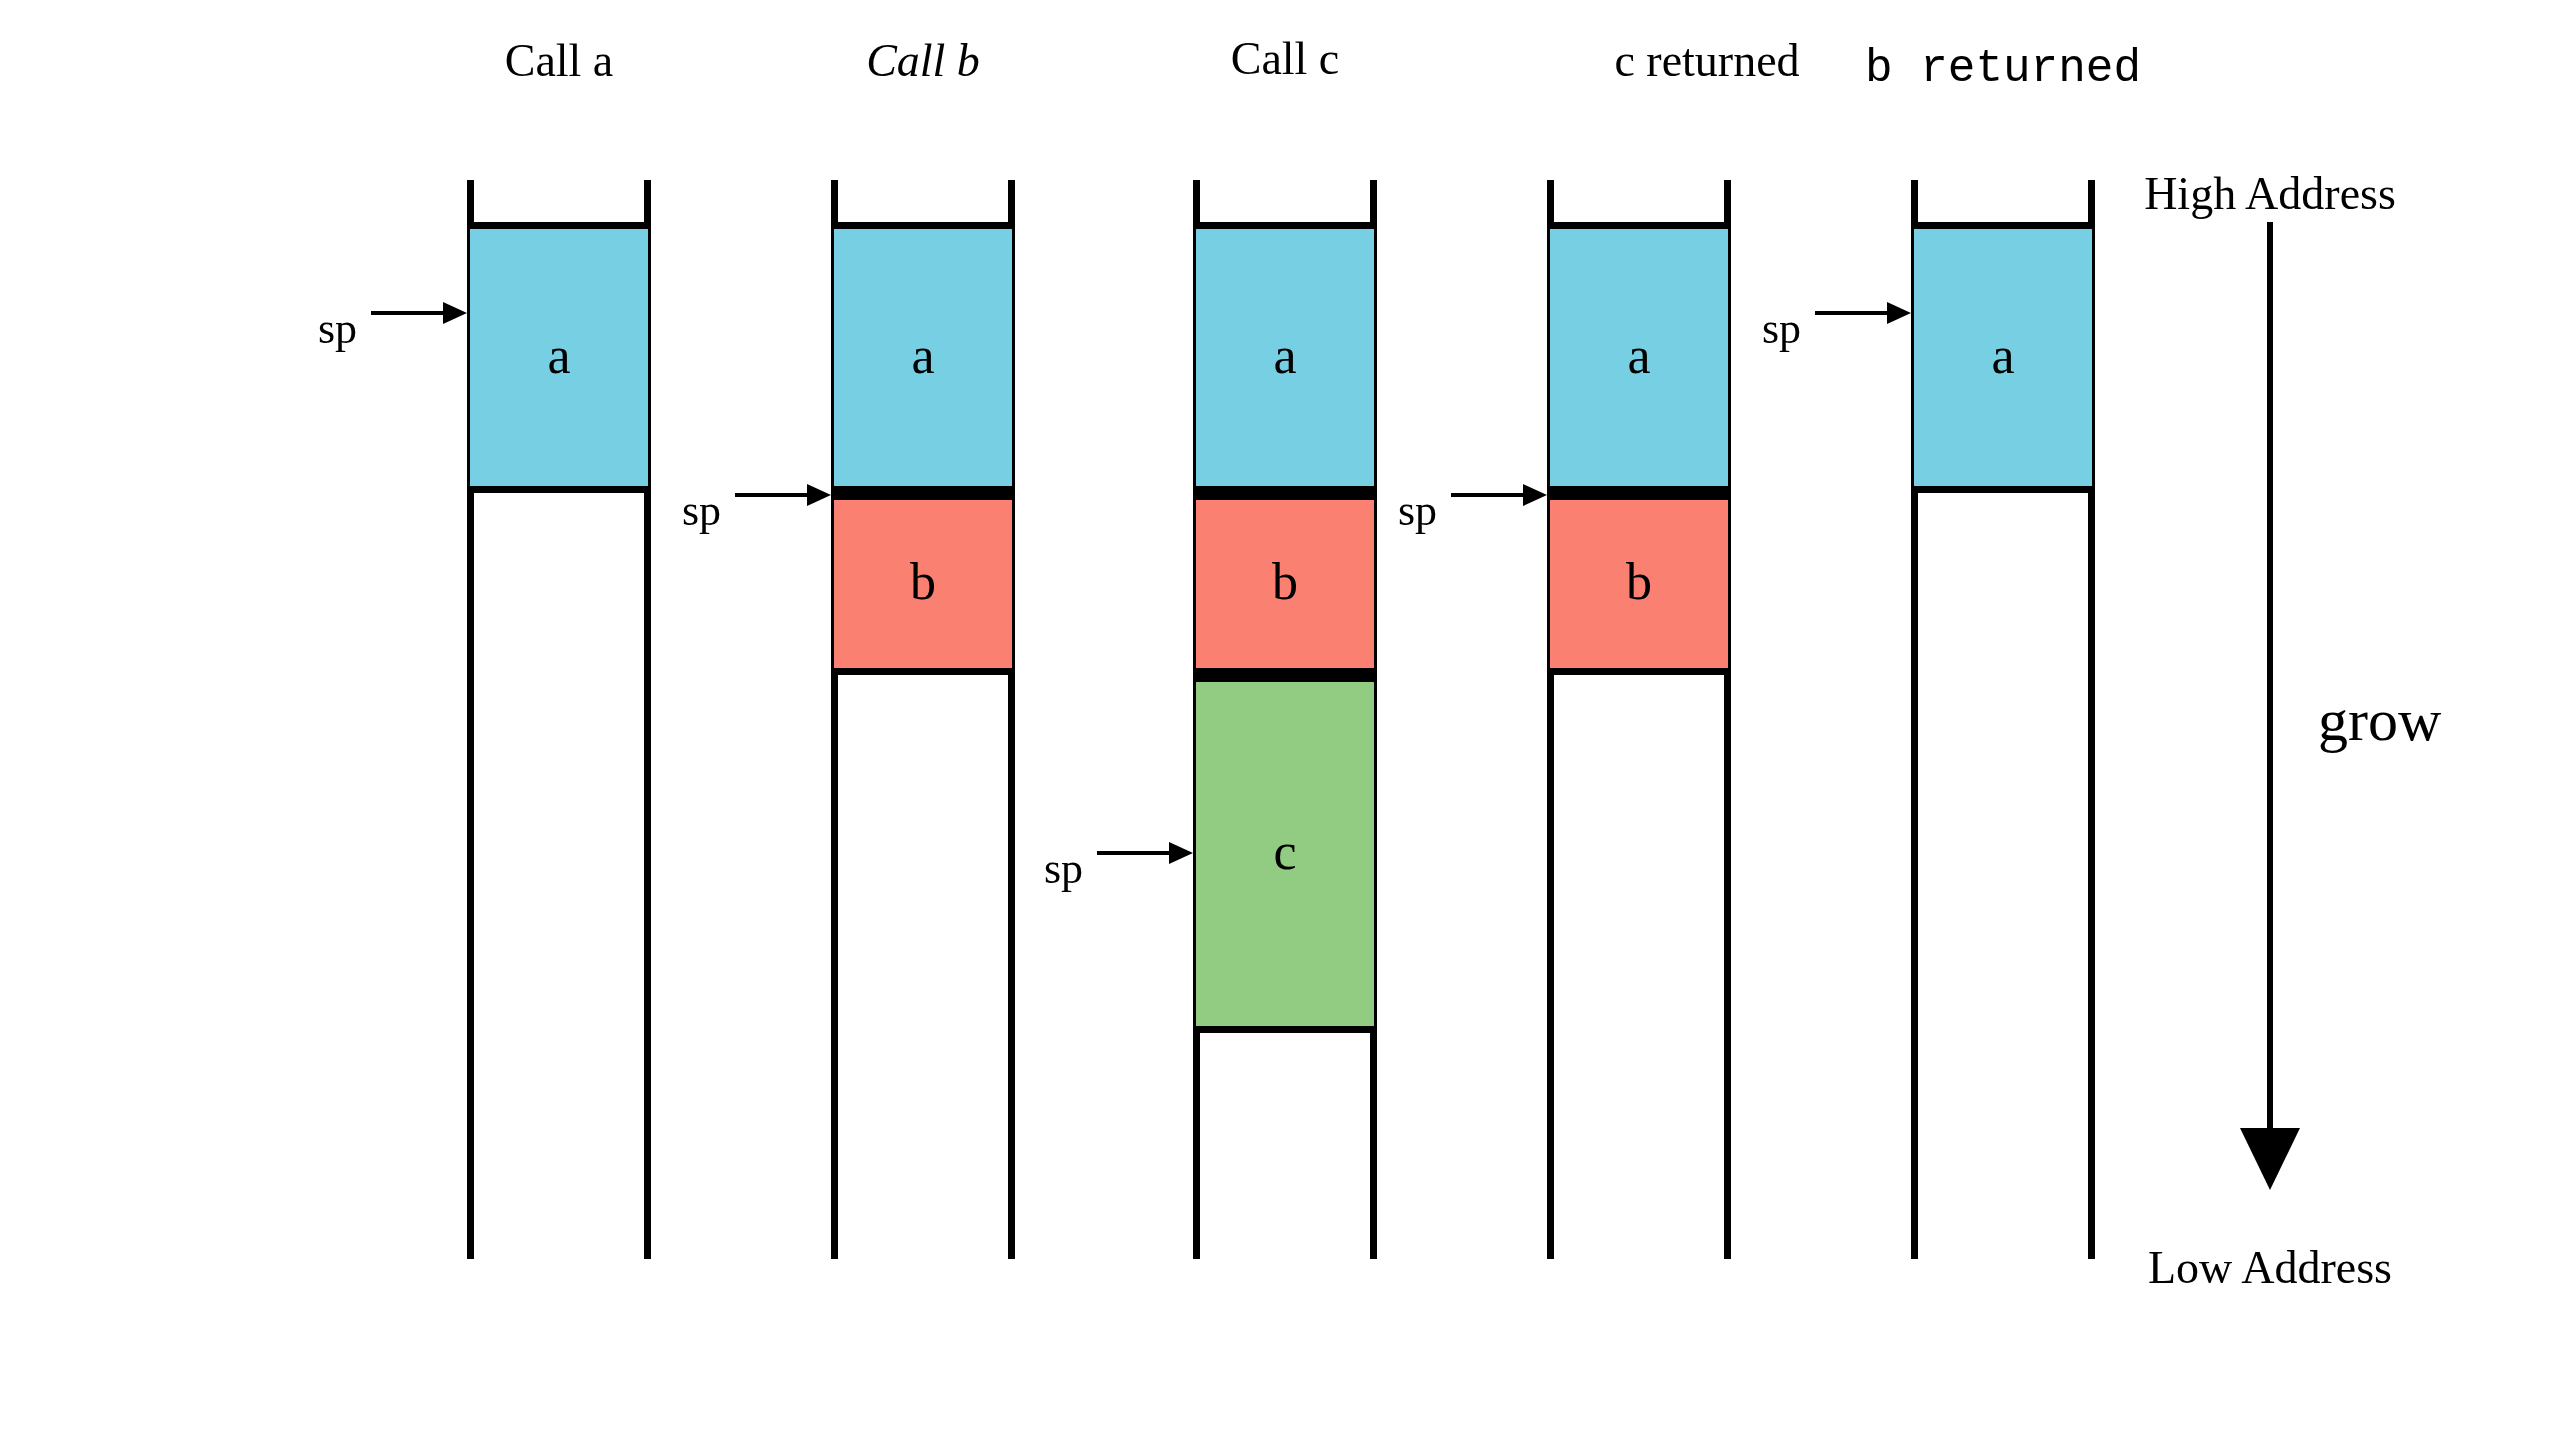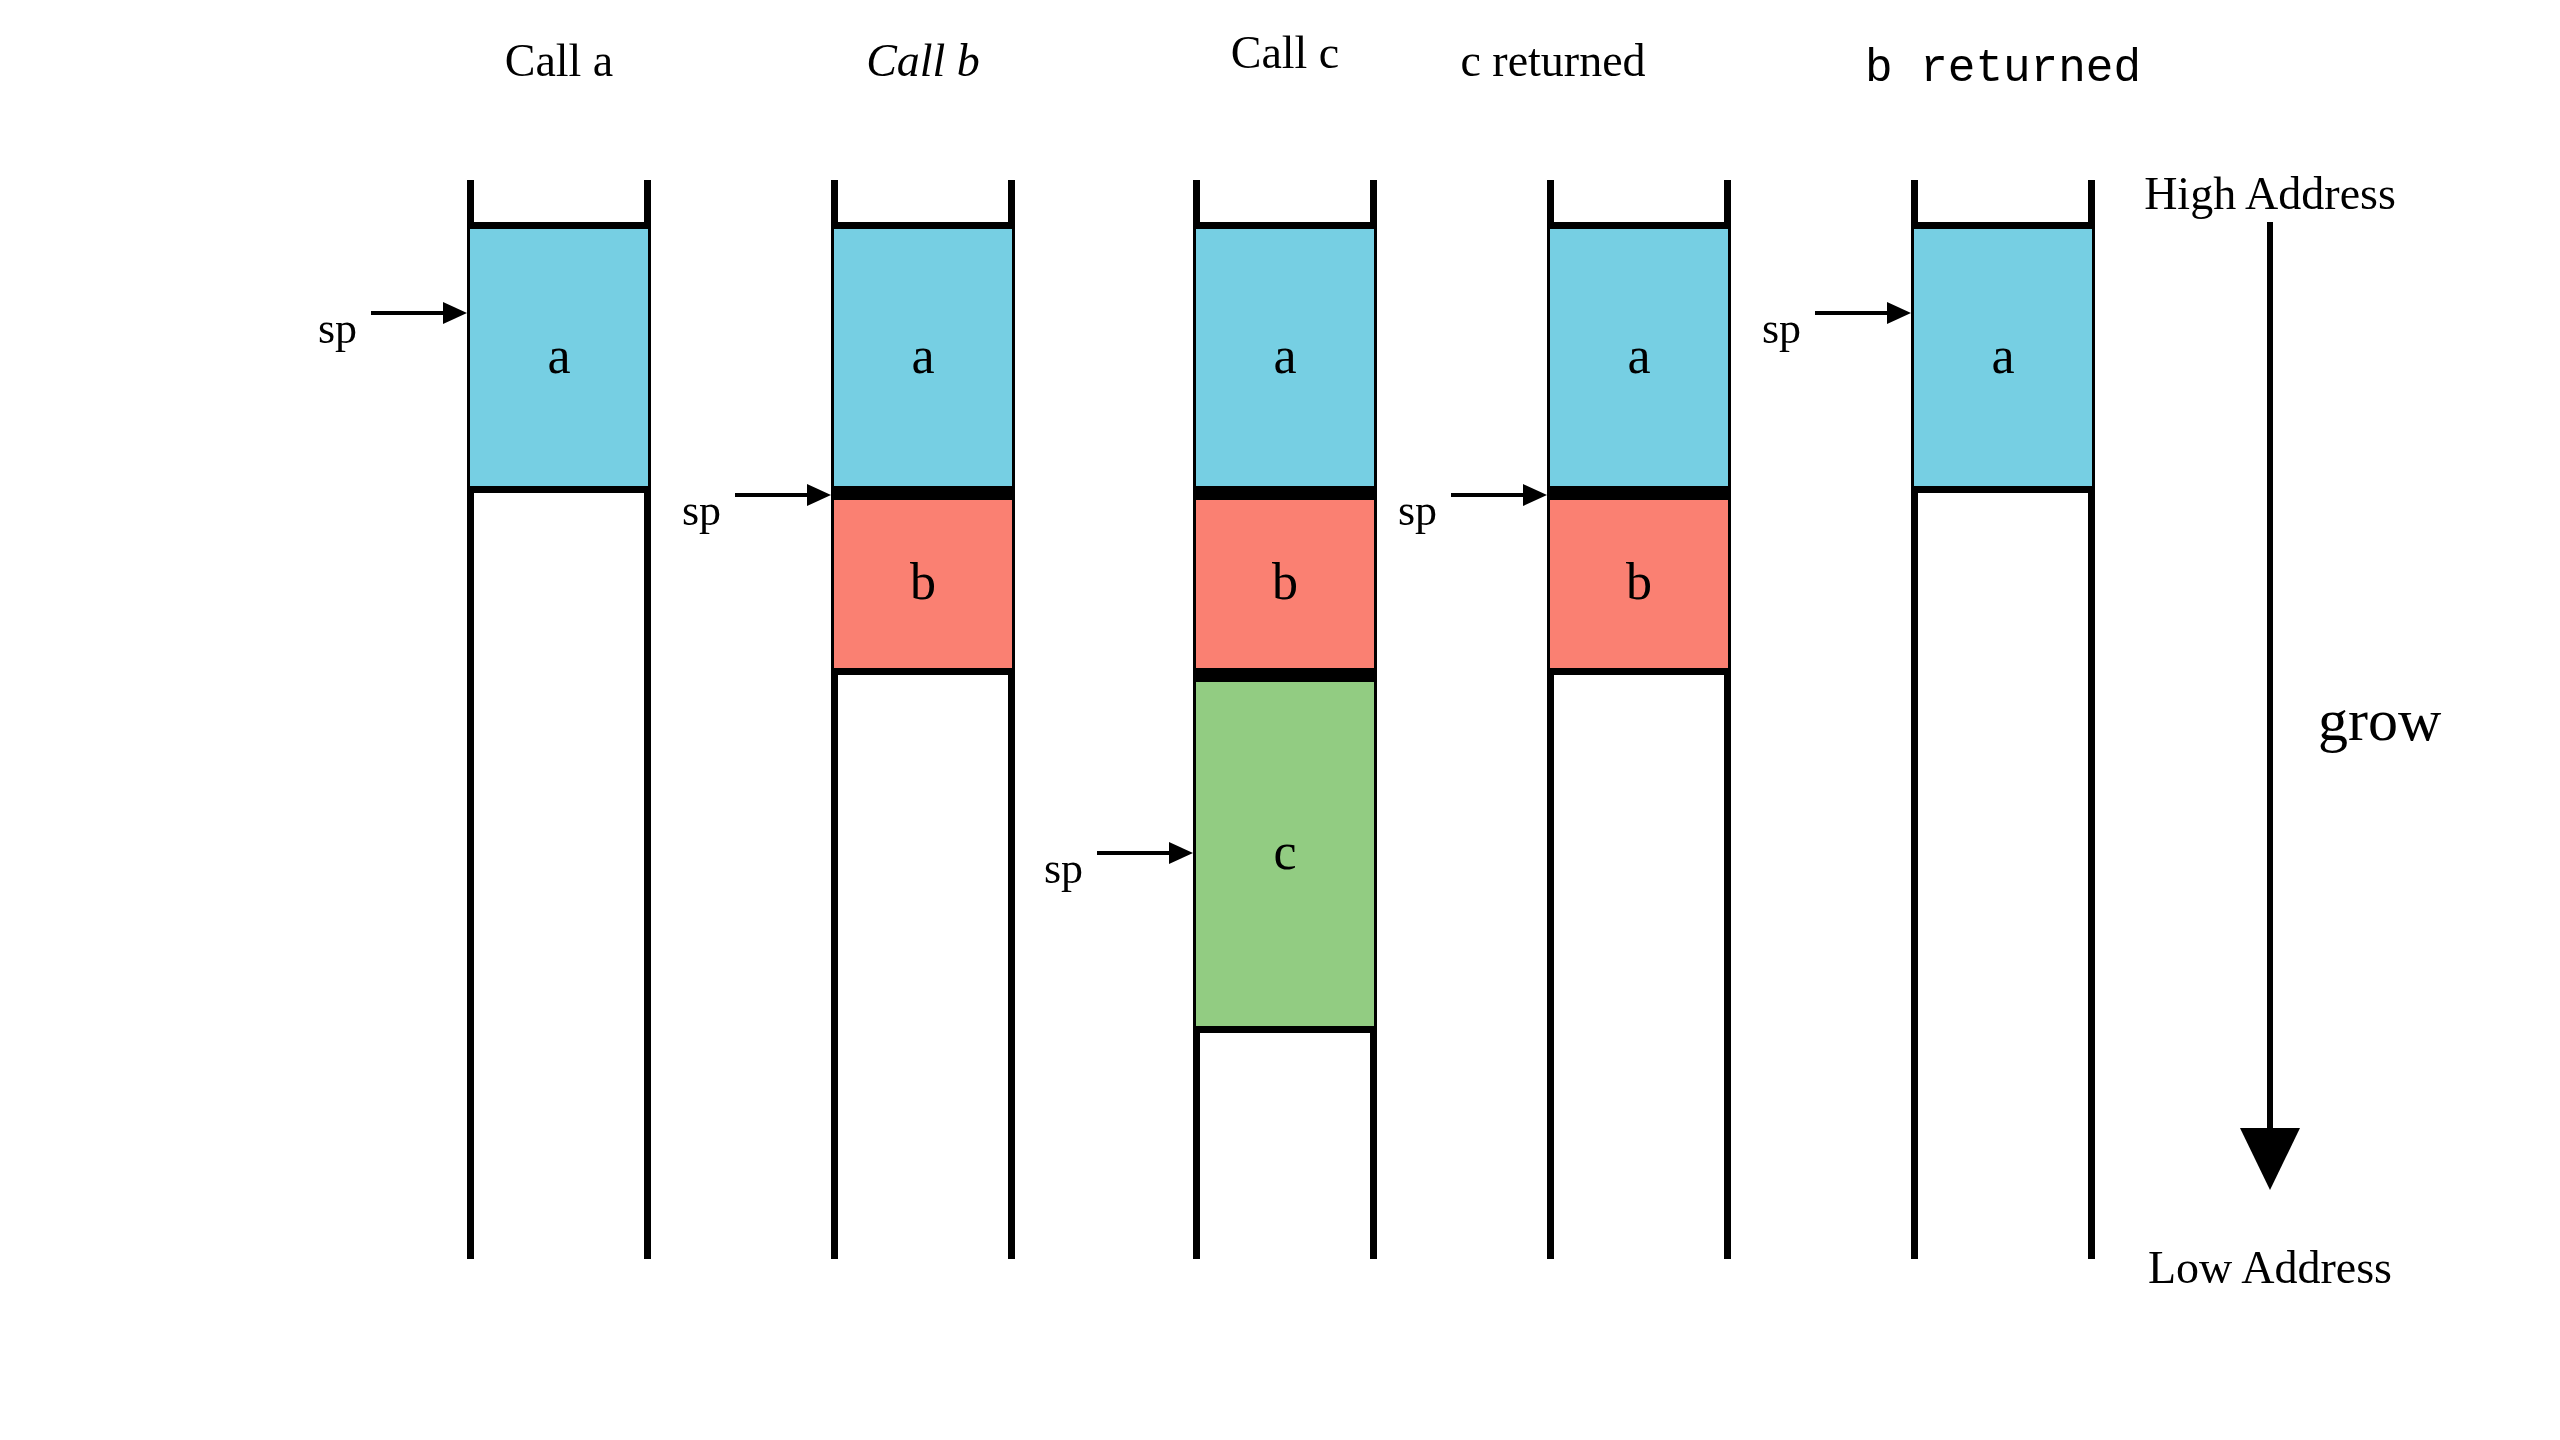--- a/index.html
+++ b/index.html
@@ -145,22 +145,22 @@
     white-space: nowrap;
   }
 </style>
 </head>
 <body>
 
 <div id="canvas">
 
   <div class="col-title" style="left:559px; top:38px;">Call a</div>
   <div class="col-title" style="left:923px; top:38px;font-style:italic;">Call b</div>
-  <div class="col-title" style="left:1285px; top:30px;">Call c</div>
-  <div class="col-title" style="left:1553px; top:38px;">c returned</div>
+  <div class="col-title" style="left:1285px; top:36px;">Call c</div>
+  <div class="col-title" style="left:1707px; top:38px;">c returned</div>
   <div class="col-title" style="left:2003px; top:46px;font-family:Liberation Mono, monospace;">b returned</div>
 
   <div class="stack-col" style="left:467px;">
     <div class="wall wall-left"></div>
     <div class="wall wall-right"></div>
     <div class="frame" style="top:42px; height:271px; background:#76cfe3;">
       <span class="frame-label">a</span>
     </div>
   </div>
   <div class="sp-pointer" style="left:260px; width:207px; top:313px;">

